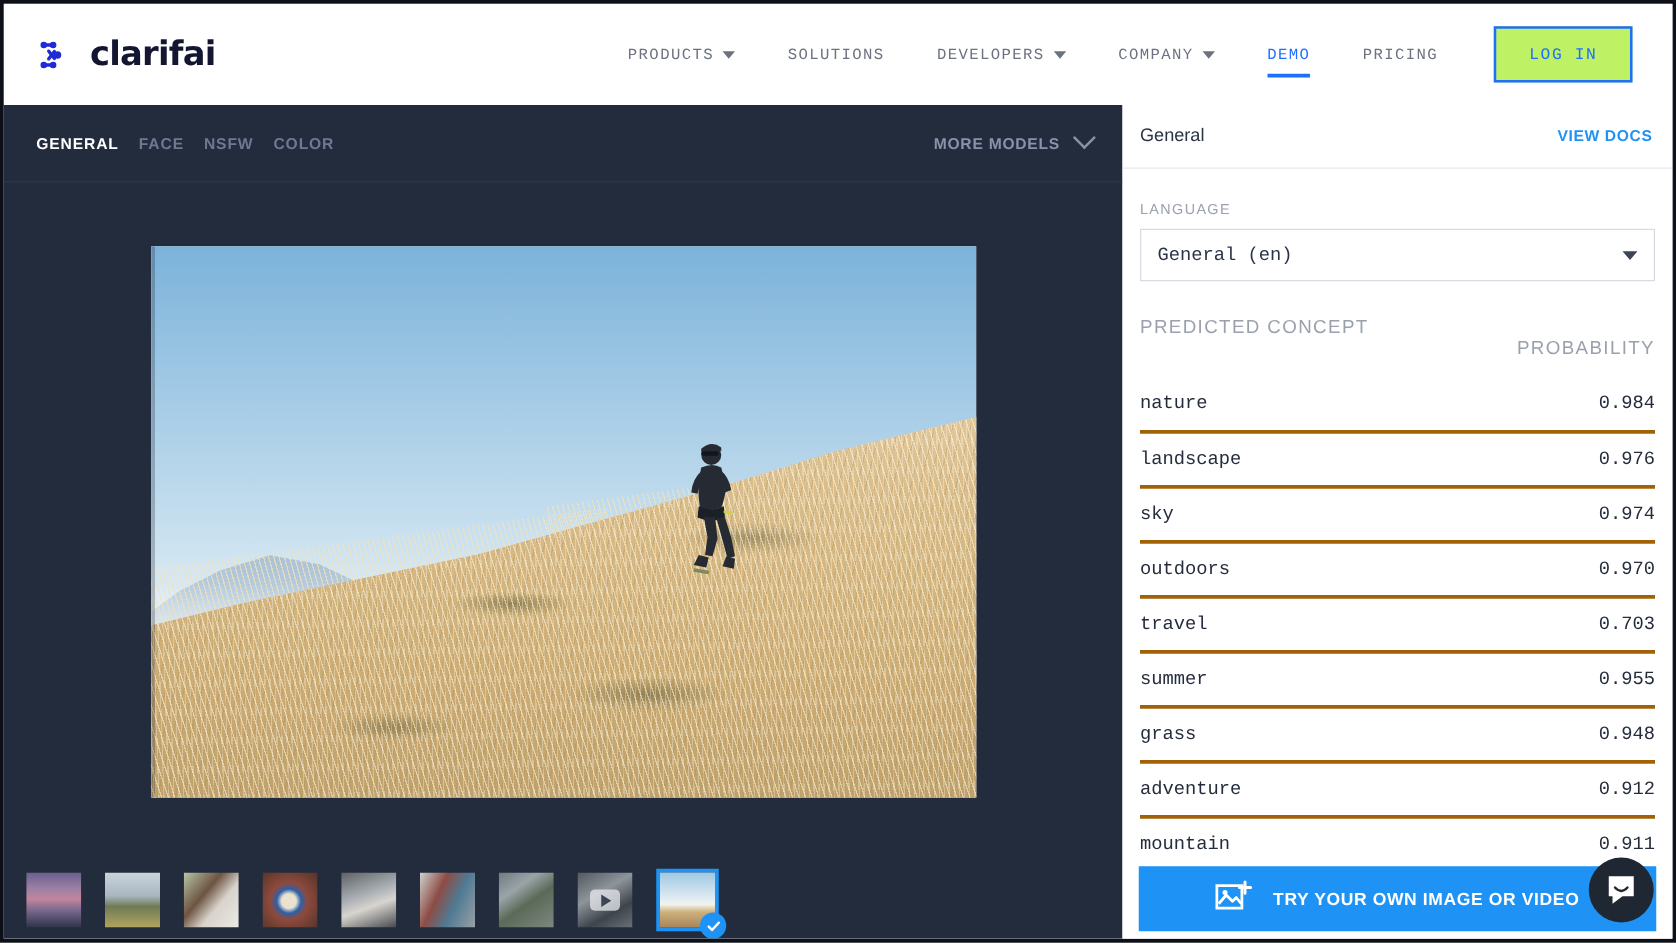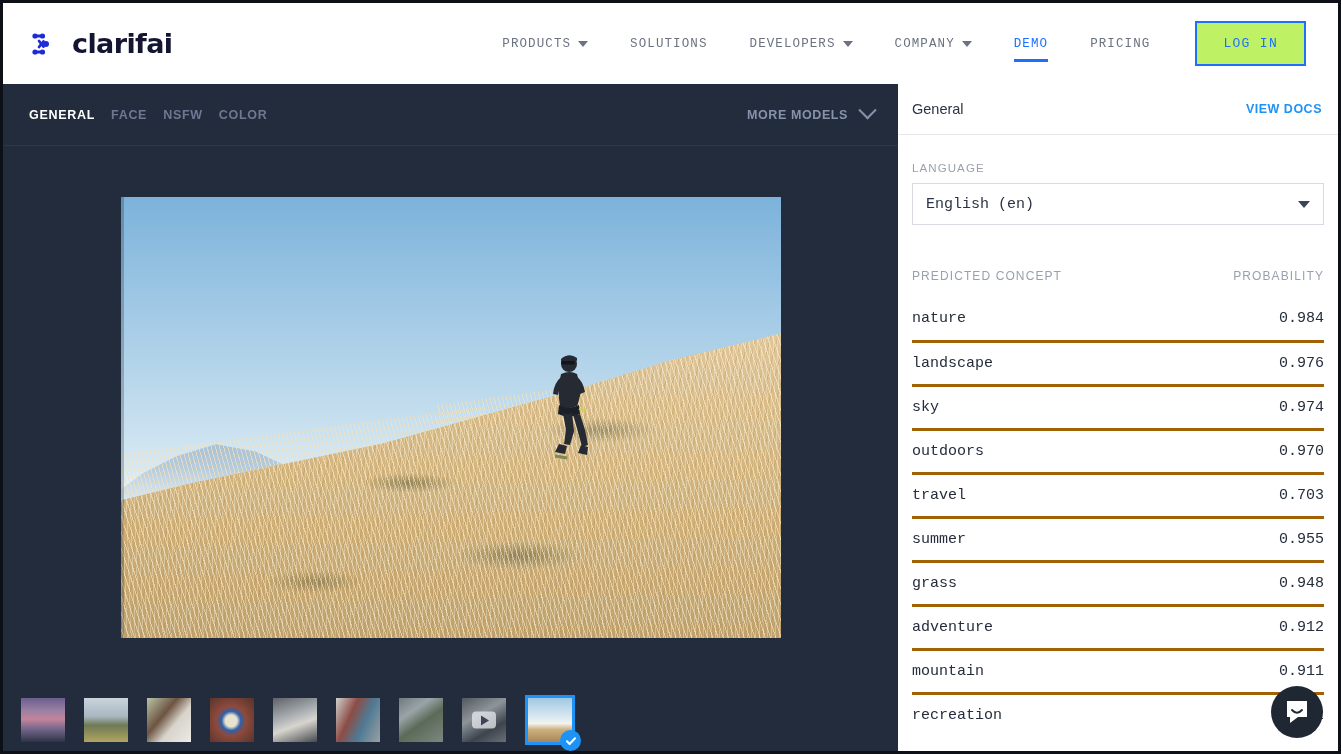--- a/index.html
+++ b/index.html
@@ -306,25 +306,26 @@
   .sel-caret {
     margin-left: auto;
     width: 0; height: 0;
     border-left: 6px solid transparent;
     border-right: 6px solid transparent;
     border-top: 7px solid #3c4455;
   }
 
   .tbl-head {
     display: flex;
-    font-size: 12px;
+    font-size: 15px;
     letter-spacing: 1.1px;
     color: #9aa1ad;
-    margin-top: 44px;
+    margin-top: 28px;
     padding-bottom: 13px;
+    flex-direction: column;
   }
   .tbl-head .rt { margin-left: auto; }
 
   .row {
     display: flex;
     align-items: center;
     height: 44px;
     border-top: 3px solid #a16207;
     font-family: "Liberation Mono", monospace;
     font-size: 15px;
@@ -509,21 +510,21 @@
   <div class="results">
 
     <div class="res-head">
       <span class="res-title">General</span>
       <span class="view-docs">VIEW DOCS</span>
     </div>
 
     <div class="res-body">
       <div class="lang-label">LANGUAGE</div>
       <div class="lang-select">
-        <span class="lang-value">English (en)</span>
+        <span class="lang-value">General (en)</span>
         <i class="sel-caret"></i>
       </div>
 
       <div class="tbl-head">
         <span>PREDICTED CONCEPT</span>
         <span class="rt">PROBABILITY</span>
       </div>
 
       <div>
         <div class="row">
@@ -562,20 +563,31 @@
           <span>mountain</span>
           <span class="prob">0.911</span>
         </div>
         <div class="row">
           <span>recreation</span>
           <span class="prob">0.892</span>
         </div>
       </div>
     </div>
 
+    <div class="cta">
+      <span>
+        <svg viewBox="0 0 30 26" width="30" height="26">
+          <rect x="1.5" y="4.5" width="20" height="18" fill="none" stroke="#fff" stroke-width="2.2"></rect>
+          <path d="M3 19 l6 -7 l5 5 l3 -3 l4 5" fill="none" stroke="#fff" stroke-width="2.2" stroke-linejoin="round"></path>
+          <circle cx="8" cy="10" r="2" fill="#fff"></circle>
+          <path d="M24 1.5 v9 M19.5 6 h9" stroke="#fff" stroke-width="2.4" stroke-linecap="round"></path>
+        </svg>
+      </span>
+      <span class="cta-label">TRY YOUR OWN IMAGE OR VIDEO</span>
+    </div>
   </div>
 </div>
 
 <div class="intercom">
   <svg viewBox="0 0 26 26" width="26" height="26">
     <path d="M3 2 h20 a0 0 0 0 1 0 0 v16 a0 0 0 0 1 0 0 h-9 l-8 6 v-6 h-3 z" fill="#fff"></path>
     <path d="M8 11 q5 5.5 10 0" stroke="#1f2733" stroke-width="1.9" fill="none" stroke-linecap="round"></path>
   </svg>
 </div>
 

